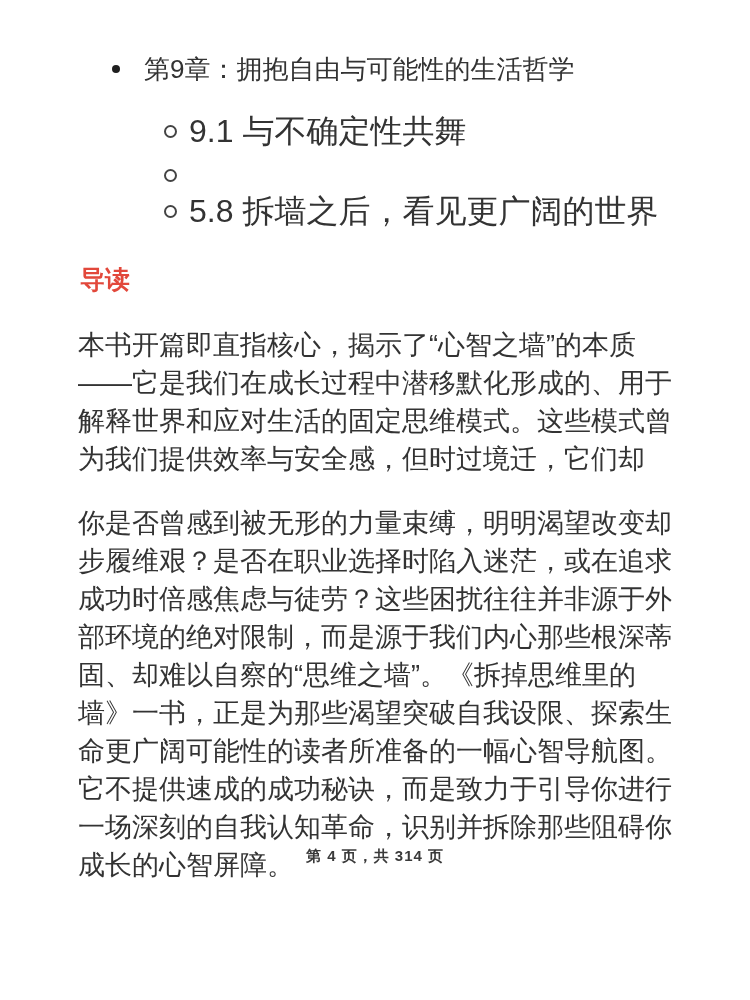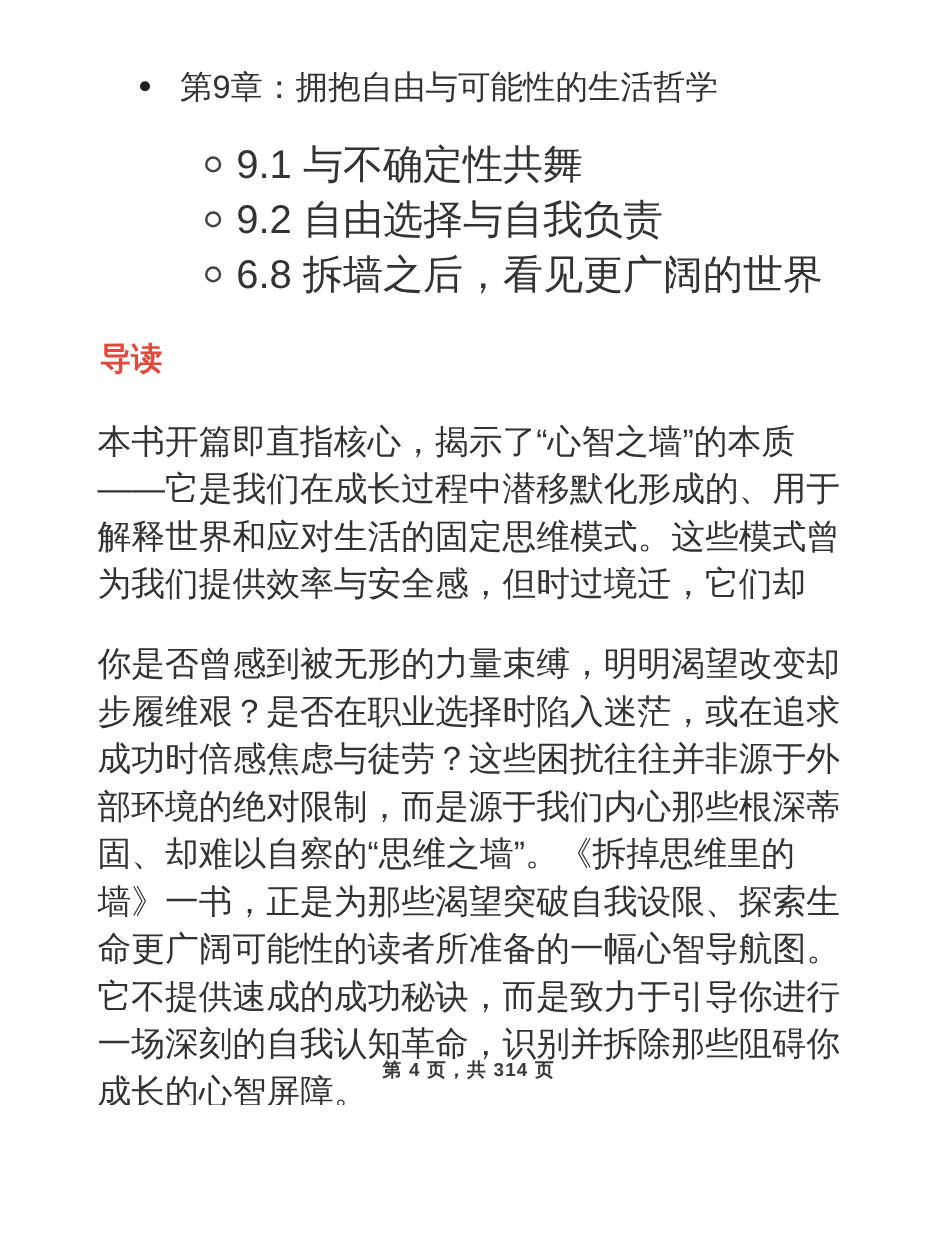--- a/index.html
+++ b/index.html
@@ -101,25 +101,24 @@
         <span>第9章：拥抱自由与可能性的生活哲学</span>
       </div>
 
       <div class="toc-l2">
         <div class="toc-l2-row">
           <span class="bullet-circle"></span>
           <span>9.1 与不确定性共舞</span>
         </div>
         <div class="toc-l2-row">
           <span class="bullet-circle"></span>
-          <span>9.2 自由选择与自我负责</span>
         </div>
         <div class="toc-l2-row">
           <span class="bullet-circle"></span>
-          <span>6.8 拆墙之后，看见更广阔的世界</span>
+          <span>5.8 拆墙之后，看见更广阔的世界</span>
         </div>
       </div>
     </div>
 
     <h2 class="section-heading">导读</h2>
 
     <p class="body-paragraph">本书开篇即直指核心，揭示了“心智之墙”的本质——它是我们在成长过程中潜移默化形成的、用于解释世界和应对生活的固定思维模式。这些模式曾为我们提供效率与安全感，但时过境迁，它们却</p>
 
     <p class="body-paragraph">你是否曾感到被无形的力量束缚，明明渴望改变却步履维艰？是否在职业选择时陷入迷茫，或在追求成功时倍感焦虑与徒劳？这些困扰往往并非源于外部环境的绝对限制，而是源于我们内心那些根深蒂固、却难以自察的“思维之墙”。《拆掉思维里的墙》一书，正是为那些渴望突破自我设限、探索生命更广阔可能性的读者所准备的一幅心智导航图。它不提供速成的成功秘诀，而是致力于引导你进行一场深刻的自我认知革命，识别并拆除那些阻碍你成长的心智屏障。</p>
 

